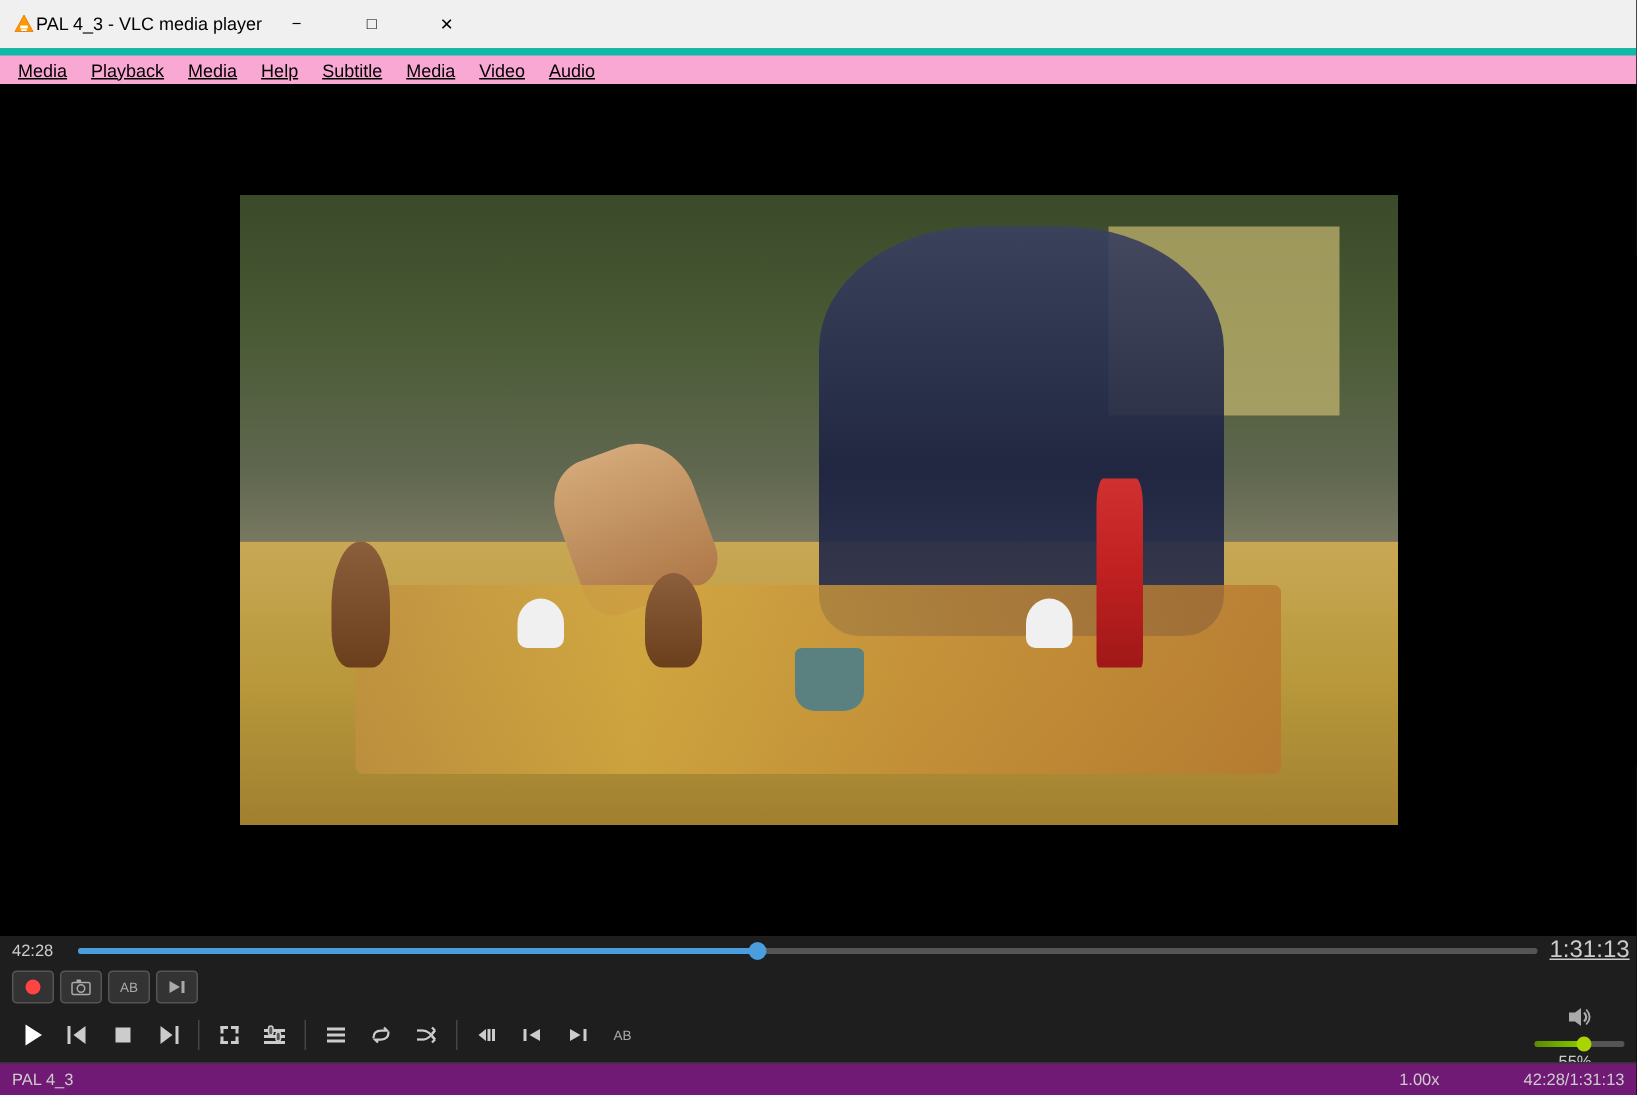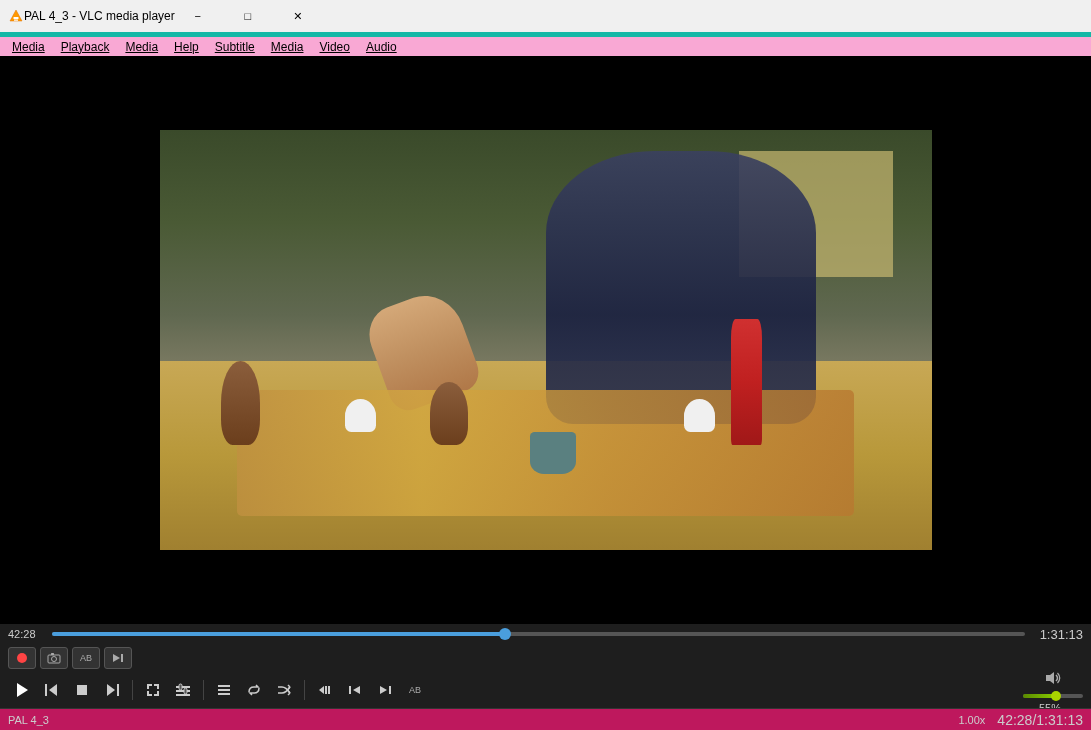--- a/index.html
+++ b/index.html
@@ -236,24 +236,25 @@
       width: 12px;
       height: 12px;
       background: #4a9edd;
       border-radius: 50%;
       position: absolute;
       top: -4px;
       right: -6px;
     }
     #time-right {
       color: #ccc;
-      font-size: 13px;
+      font-size: 16px;
       width: 50px;
       flex-shrink: 0;
       text-align: right;
+      text-decoration: underline;
     }
 
     
     #rec-controls {
       height: 28px;
       background: #1e1e1e;
       display: flex;
       align-items: center;
       padding: 0 8px;
       gap: 4px;
@@ -343,40 +344,41 @@
     }
     #volume-pct {
       color: #ccc;
       font-size: 11px;
       width: 28px;
     }
 
     
     #statusbar {
       height: 22px;
-      background: #be185d;
+      background: #701a75;
       display: flex;
       align-items: center;
       padding: 0 8px;
       border-top: 1px solid #333;
       flex-shrink: 0;
     }
     #status-filename {
       flex: 1;
       color: #ccc;
       font-size: 11px;
     }
     #status-speed {
       color: #ccc;
       font-size: 11px;
       margin-right: 12px;
     }
     #status-time {
       color: #ccc;
-      font-size: 14px;
+      font-size: 11px;
+      margin-left: 44px;
     }
 
     
     .vlc-cone {
       width: 16px;
       height: 16px;
     }
   </style>
 </head>
 <body>

